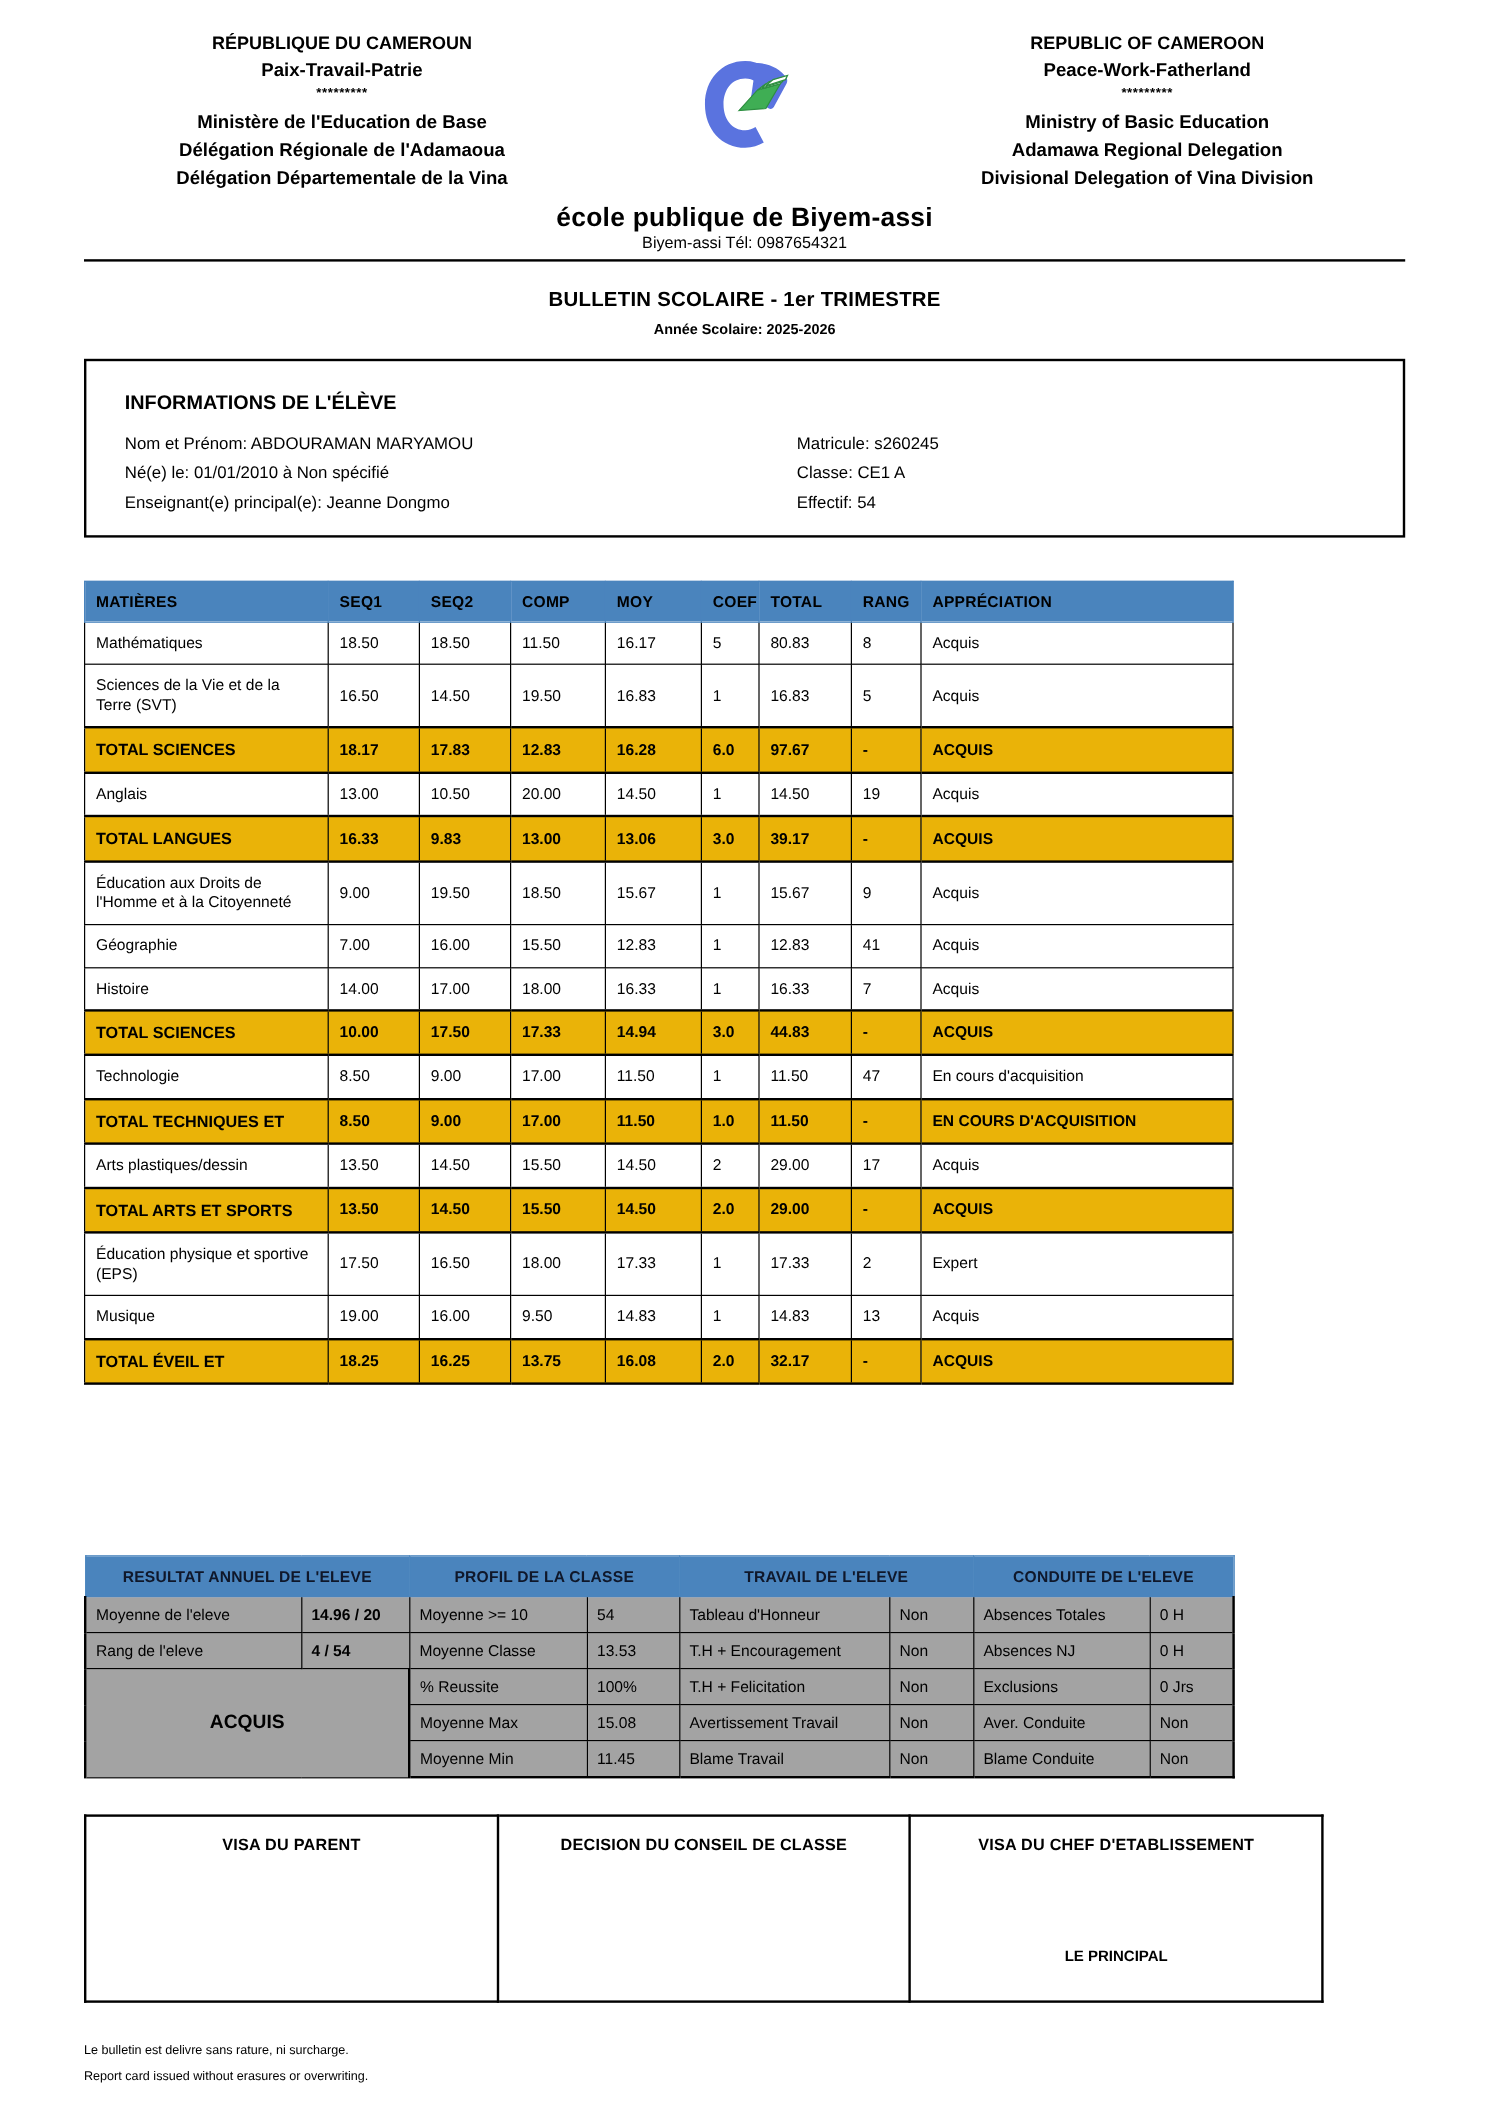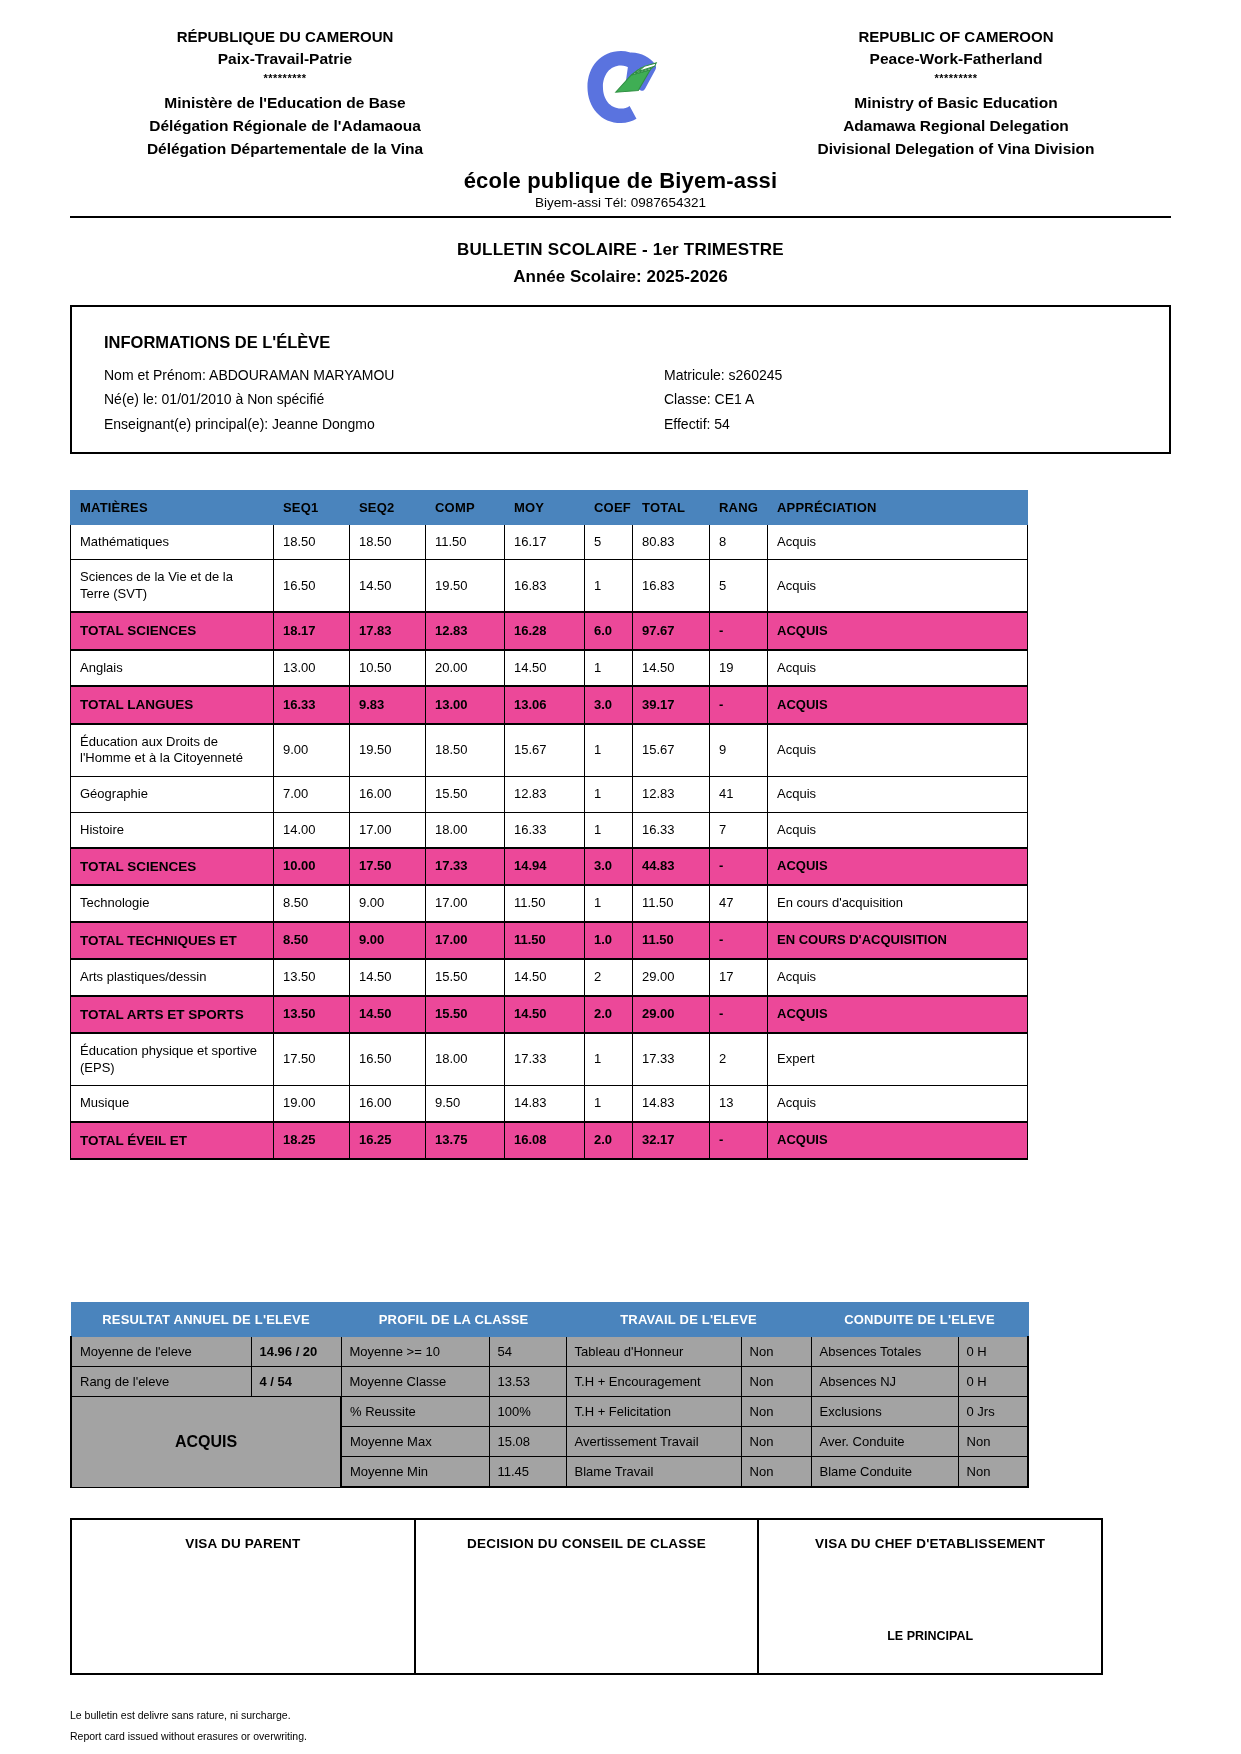--- a/index.html
+++ b/index.html
@@ -65,21 +65,21 @@
     margin-top: 1px;
   }
   .rule {
     border-top: 2.5px solid #000;
     margin-top: 6px;
   }
 
   
   .title-block { text-align: center; margin-top: 22px; }
   .title-main { font-size: 17px; font-weight: bold; letter-spacing: 0.2px; }
-  .title-sub { font-size: 17px; font-weight: bold; margin-top: 7px; }
+  .title-sub { font-size: 12px; font-weight: bold; margin-top: 7px; }
 
   
   .info-box {
     border: 2.5px solid #000;
     margin-top: 18px;
     padding: 26px 32px 16px 32px;
   }
   .info-title {
     font-size: 16.5px;
     font-weight: bold;
@@ -112,21 +112,21 @@
   }
   .grades td {
     border: 1px solid #000;
     font-size: 13px;
     padding: 9px 9px;
     vertical-align: middle;
     line-height: 1.28;
     background: #ffffff;
   }
   .grades tr.total td {
-    background: #ec4899;
+    background: #eab308;
     font-weight: bold;
     border-top: 2px solid #000;
     border-bottom: 2px solid #000;
   }
   .grades tr.total td.subj { font-size: 13.5px; }
   .c-subj  { width: 203px; }
   .c-seq1  { width: 76px; }
   .c-seq2  { width: 76px; }
   .c-comp  { width: 79px; }
   .c-moy   { width: 80px; }
@@ -137,21 +137,21 @@
 
   
   .summary {
     width: 957px;
     border-collapse: collapse;
     margin-top: 142px;
     table-layout: fixed;
   }
   .summary th {
     background: #4a84bd;
-    color: #ffffff;
+    color: #0f172a;
     font-size: 13px;
     font-weight: bold;
     text-align: center;
     padding: 9px 4px;
     border: 1px solid #4a84bd;
     letter-spacing: 0.2px;
   }
   .summary td {
     border: 1px solid #000;
     font-size: 13px;

